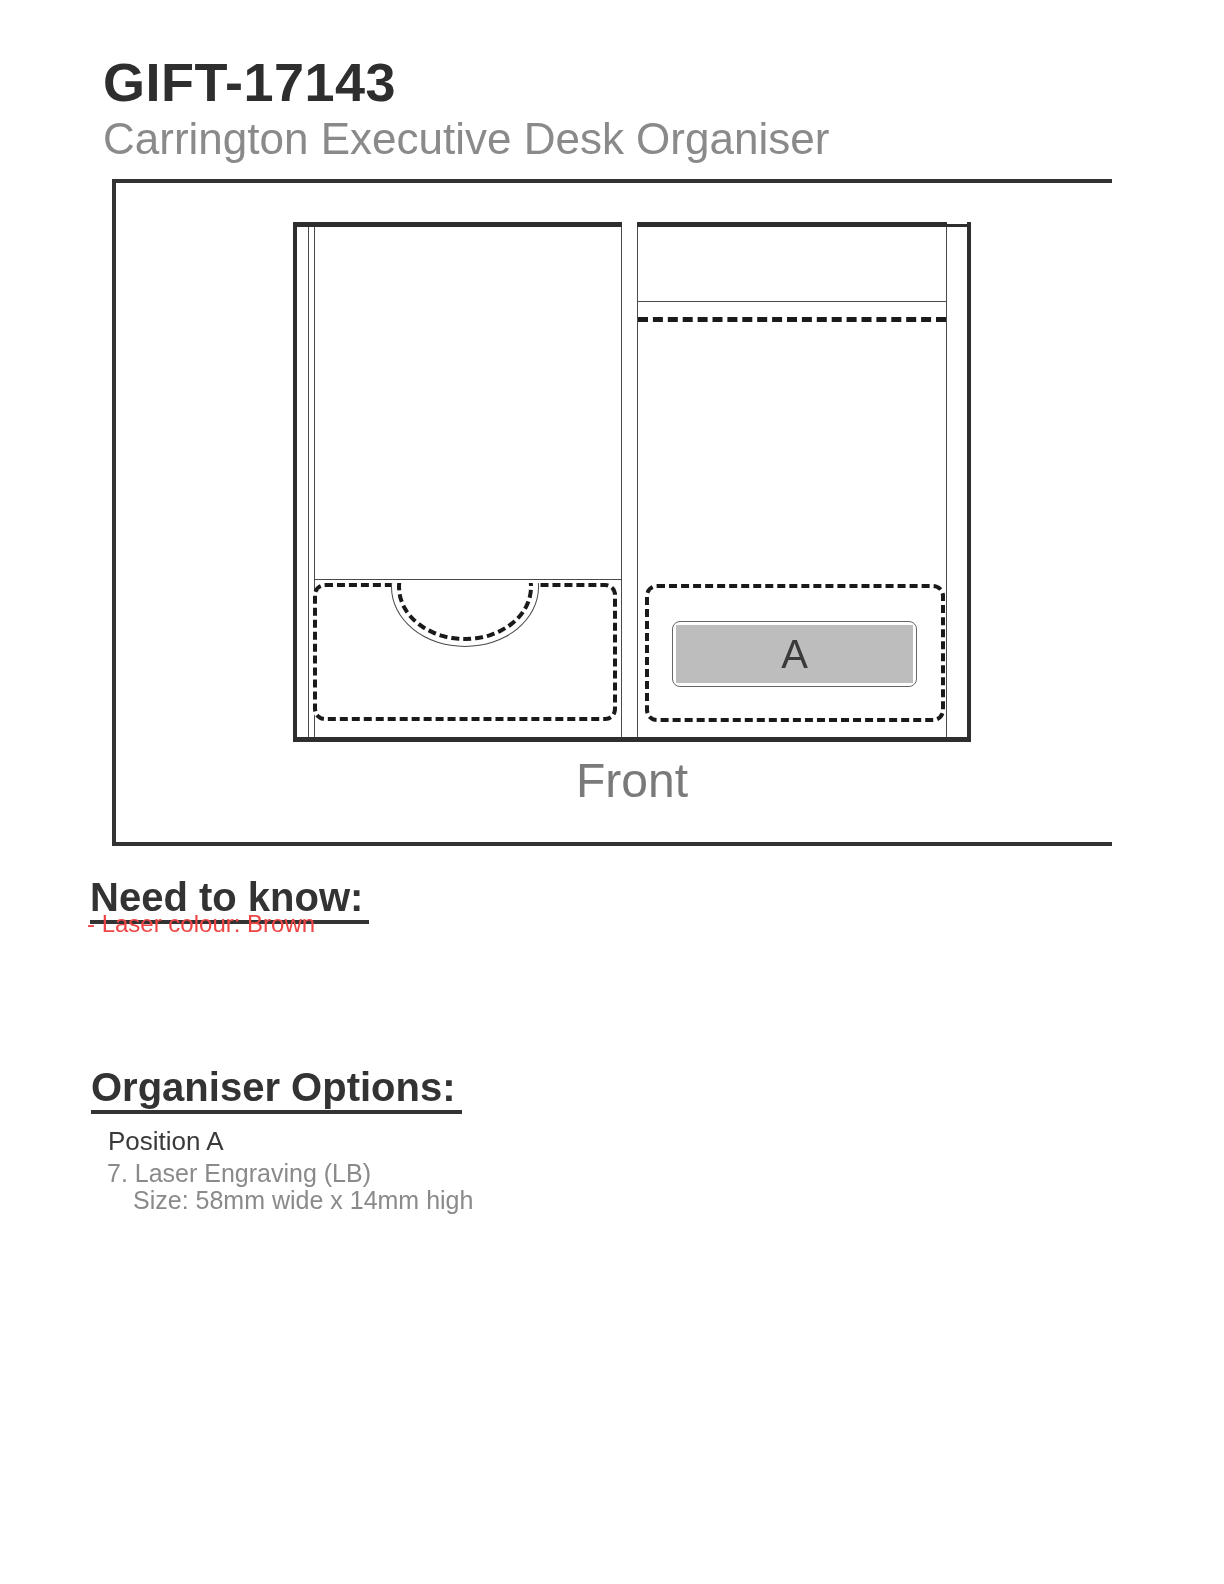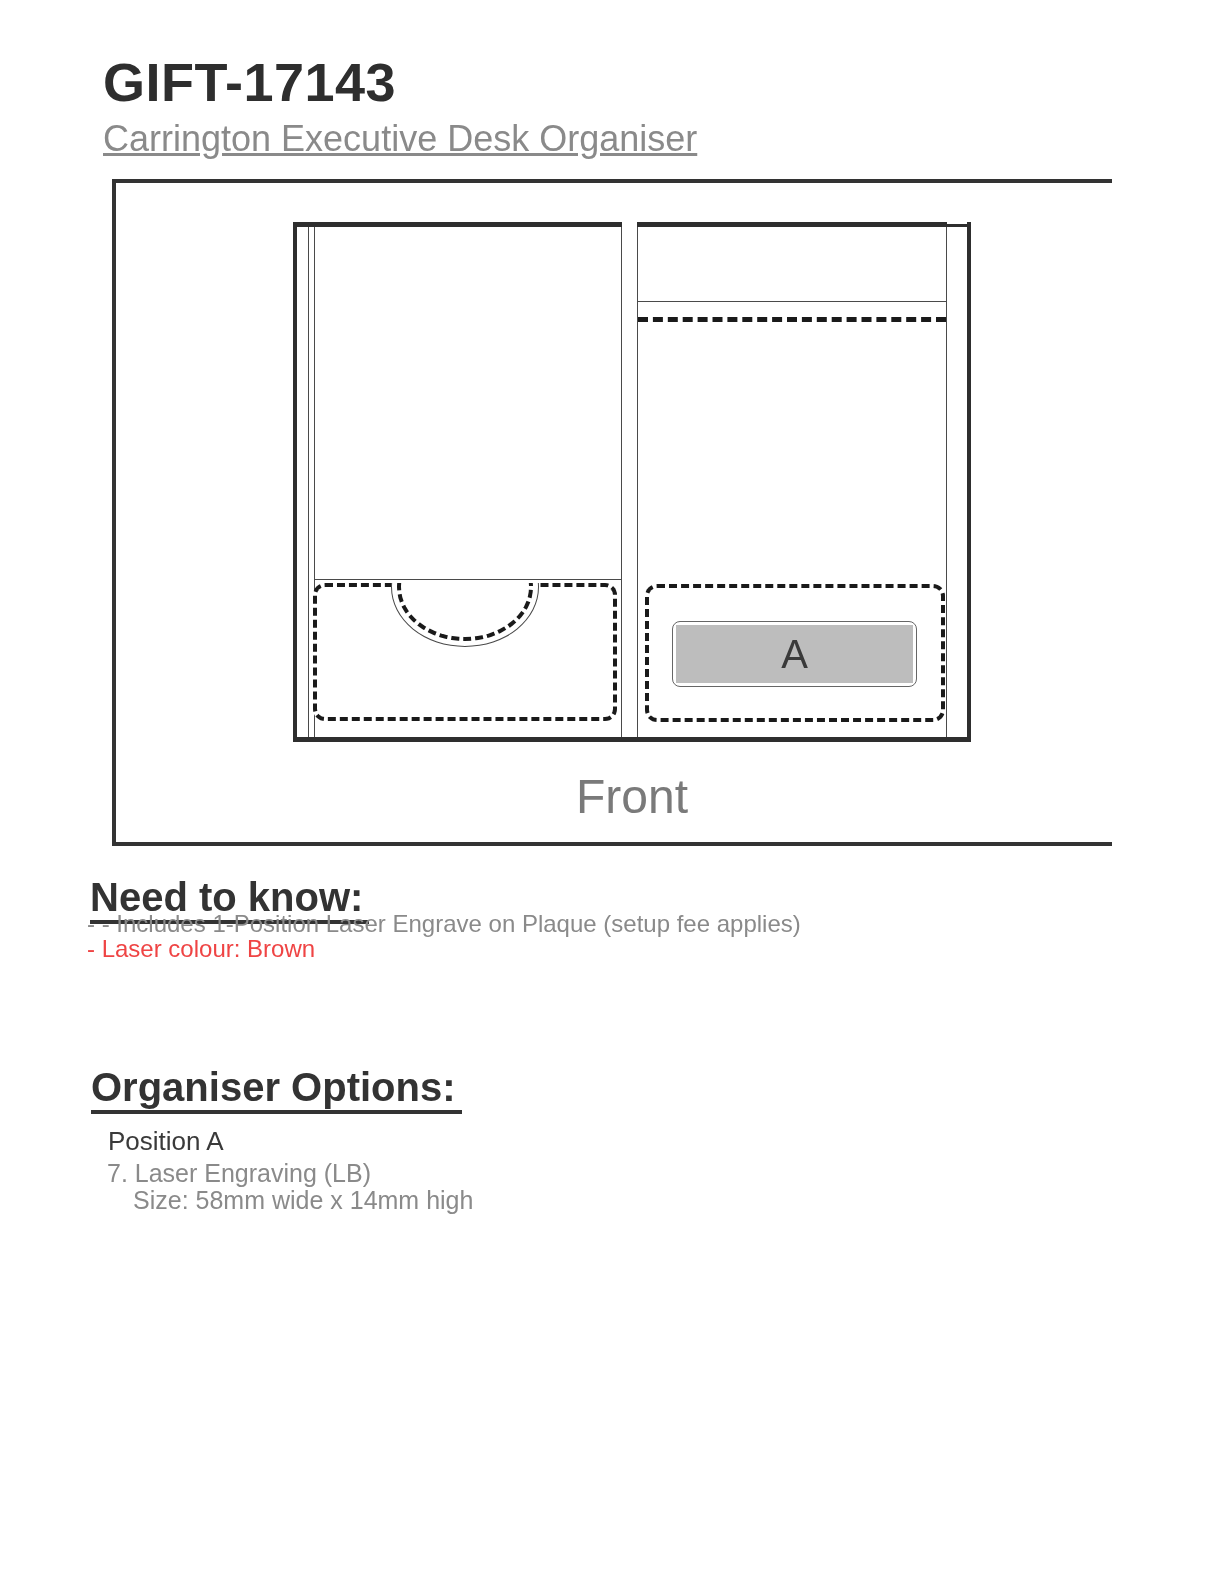--- a/index.html
+++ b/index.html
@@ -12,21 +12,21 @@
     overflow: hidden;
   }
   
   .product-code {
     position: absolute; left: 103px; top: 53px;
     font-size: 54px; line-height: 58px; font-weight: bold; color: #2e2e2e;
     letter-spacing: 0.5px;
   }
   .product-name {
     position: absolute; left: 103px; top: 114px;
-    font-size: 36px; line-height: 50px; font-weight: normal; color: #8a8a8a; text-decoration: underline;
+    font-size: 44px; line-height: 50px; font-weight: normal; color: #8a8a8a;
   }
   
   .figure-panel {
     position: absolute; left: 112px; top: 179px;
     width: 1039px; height: 667px;
     border: 4px solid #333333; box-sizing: border-box;
     background: #ffffff;
   }
   .organiser {
     position: absolute; left: 177px; top: 39px;
@@ -64,21 +64,21 @@
     box-sizing: border-box; border: 1px solid #666666; border-radius: 8px;
     display: flex; align-items: center; justify-content: center;
   }
   .plaque-fill {
     width: 237px; height: 58px; background: #bdbdbd;
     display: flex; align-items: center; justify-content: center;
     font-size: 40px; color: #3a3a3a;
   }
   .front-label {
     position: absolute; left: 177px; top: 571px; width: 678px;
-    text-align: center; font-size: 48px; line-height: 53px; color: #7a7a7a; margin-top: 16px;
+    text-align: center; font-size: 48px; line-height: 53px; color: #7a7a7a;
   }
   
   .section-heading {
     position: absolute; display: inline-block;
     font-size: 40px; line-height: 42px; font-weight: bold; color: #333333;
     border-bottom: 4px solid #333333; padding-bottom: 2px; padding-right: 6px;
   }
   .need-heading { left: 90px; top: 856px; margin-top: 20px; }
   .need-items { position: absolute; left: 87px; top: 912px; font-size: 24px; line-height: 24.5px; }
   .need-item-gray { color: #8a8a8a; }
@@ -137,21 +137,20 @@
           </div>
         </div>
       </div>
     </div>
 
     <div class="front-label">Front</div>
   </div>
 
   <div class="section-heading need-heading">Need to know:</div>
   <div class="need-items">
-    <div class="need-item-gray">- - Includes 1-Position Laser Engrave on Plaque (setup fee applies)</div>
     <div class="need-item-red">- Laser colour: Brown</div>
   </div>
 
   <div class="section-heading branding-heading">Organiser Options:</div>
   <div class="position-title">Position A</div>
   <div class="branding-lines">
     <div>7. Laser Engraving (LB)</div>
     <div class="branding-size">Size: 58mm wide x 14mm high</div>
   </div>
 

